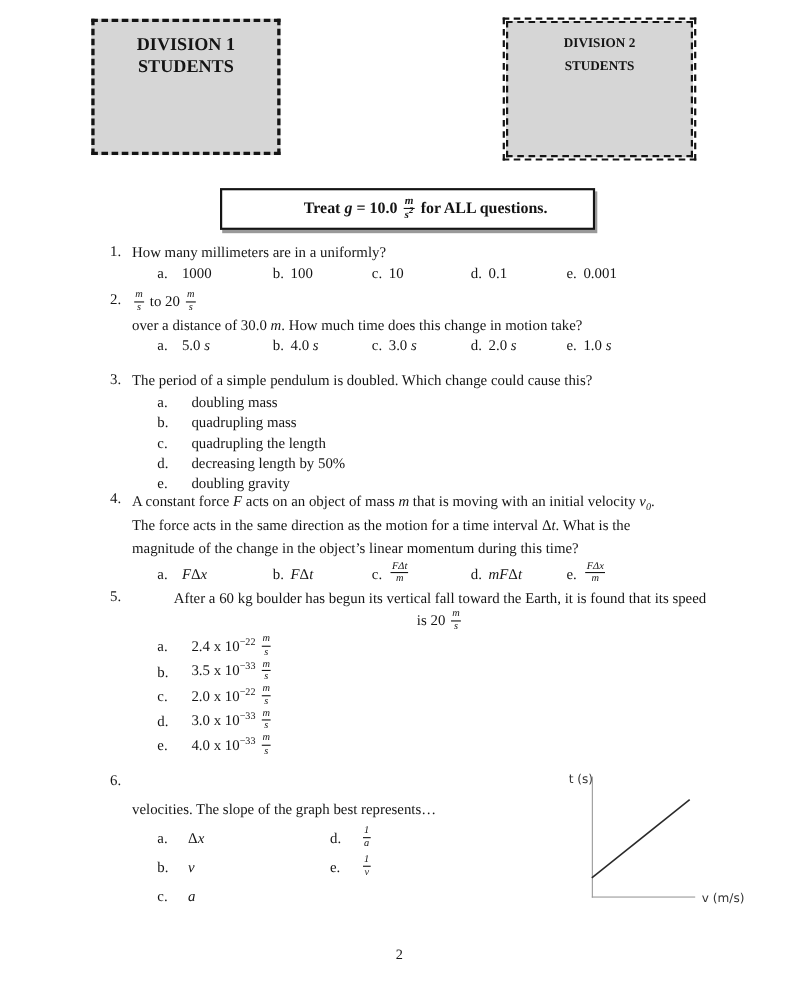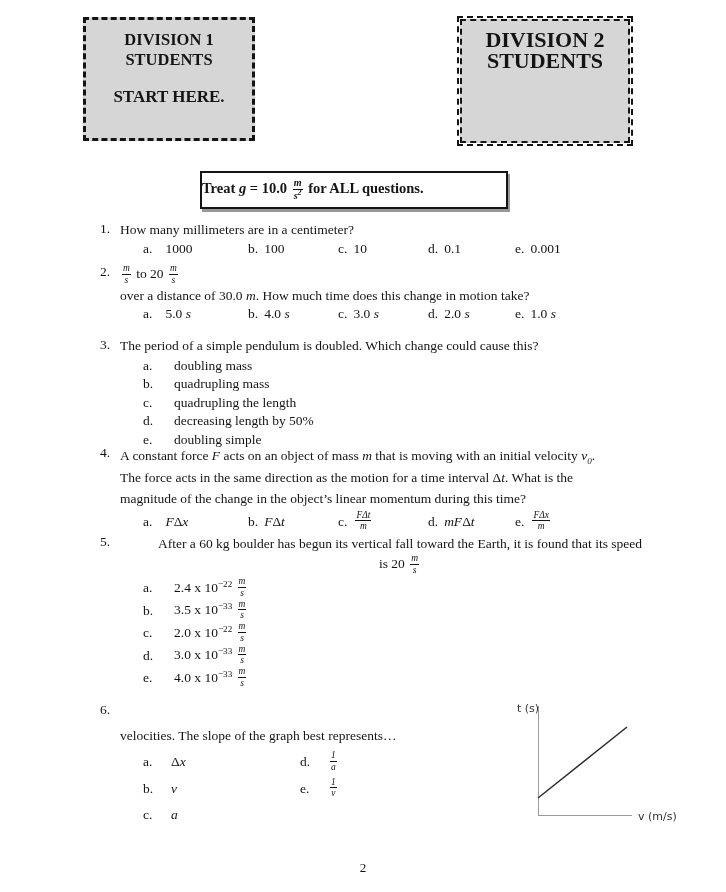--- a/index.html
+++ b/index.html
@@ -21,29 +21,29 @@
   #div1 .divtitle{font-weight:bold;font-size:16.5px;line-height:20px;margin-top:10px;}
   #div1 .divbody{font-weight:bold;font-size:17px;margin-top:17px;}
   #div2o{
     left:457px;top:16px;width:176px;height:130px;
     background:#ffffff;border:2px dashed #141414;padding:1px;
   }
   #div2i{
     width:100%;height:100%;box-sizing:border-box;
     border:2px dashed #141414;background:#d6d6d6;
   }
-  #div2i .divtitle{font-weight:bold;font-size:22px;line-height:21px;margin-top:8px;}
+  #div2i .divtitle{font-weight:bold;font-size:12px;line-height:21px;margin-top:8px;}
   #div2i .divbody{font-size:15.5px;line-height:22px;margin-top:12px;}
 
   
   #notice{
     position:absolute;left:200px;top:171px;width:304px;height:34px;
     border:2px solid #141414;box-shadow:2px 3px 0 #999;
-    display:flex;align-items:center;justify-content:flex-start;
-    font-weight:bold;font-size:14.5px;background:#fff;
+    display:flex;align-items:center;justify-content:center;
+    font-weight:bold;font-size:14.5px;background:#fff;padding-left:33px;
   }
 
   
   .frac{
     display:inline-flex;flex-direction:column;align-items:center;
     font-size:0.70em;line-height:1.12;font-style:italic;
     vertical-align:middle;margin:0 2px;position:relative;top:-1px;
   }
   .frac .fnum{border-bottom:1px solid #141414;padding:0 1px;}
   .frac sup{font-size:0.8em;}
@@ -90,21 +90,20 @@
 </head>
 <body>
 
 <div class="page">
 
   <div class="divbox" id="div1">
     <div class="divtitle">
       <div>DIVISION 1</div>
       <div>STUDENTS</div>
     </div>
-    <div class="divbody">START HERE.</div>
   </div>
 
   <div class="divbox" id="div2o">
     <div id="div2i">
       <div class="divtitle">
         <div>DIVISION 2</div>
         <div>STUDENTS</div>
       </div>
     </div>
   </div>
@@ -112,21 +111,21 @@
   <div id="notice">
     <span><span>Treat </span><span class="it">g</span><span> = 10.0 </span><span class="frac">
           <span class="fnum">m</span>
           <span class="fden">s<sup>2</sup></span>
         </span><span> for ALL questions.</span></span>
   </div>
 
   <div class="q" id="q1" style="top:221px;">
     <div class="qnum">1.</div>
     <div class="qbody">
-      <div class="qtext"><span>How many millimeters are in a centimeter?</span></div>
+      <div class="qtext"><span>How many millimeters are in a uniformly?</span></div>
       <div class="optrow">
         <span class="opt first ow1">
             <span class="optlabel">a.</span>
             <span><span>1000</span></span>
           </span>
         <span class="opt ow2">
             <span class="optlabel">b.</span>
             <span><span>100</span></span>
           </span>
         <span class="opt ow3">
@@ -196,21 +195,21 @@
         <div class="opt">
             <span class="optlabel">c.</span>
             <span><span>quadrupling the length</span></span>
           </div>
         <div class="opt">
             <span class="optlabel">d.</span>
             <span><span>decreasing length by 50%</span></span>
           </div>
         <div class="opt">
             <span class="optlabel">e.</span>
-            <span><span>doubling simple</span></span>
+            <span><span>doubling gravity</span></span>
           </div>
       </div>
     </div>
   </div>
 
   <div class="q" id="q4" style="top:445px;">
     <div class="qnum">4.</div>
     <div class="qbody">
       <div class="qtext"><span>A constant force </span><span class="it">F</span><span> acts on an object of mass </span><span class="it">m</span><span> that is moving with an initial velocity </span><span class="it">v<sub>0</sub></span><span>.</span><br><span>The force acts in the same direction as the motion for a time interval Δ</span><span class="it">t</span><span>. What is the</span><br><span>magnitude of the change in the object’s linear momentum during this time?</span></div>
       <div class="optrow">

